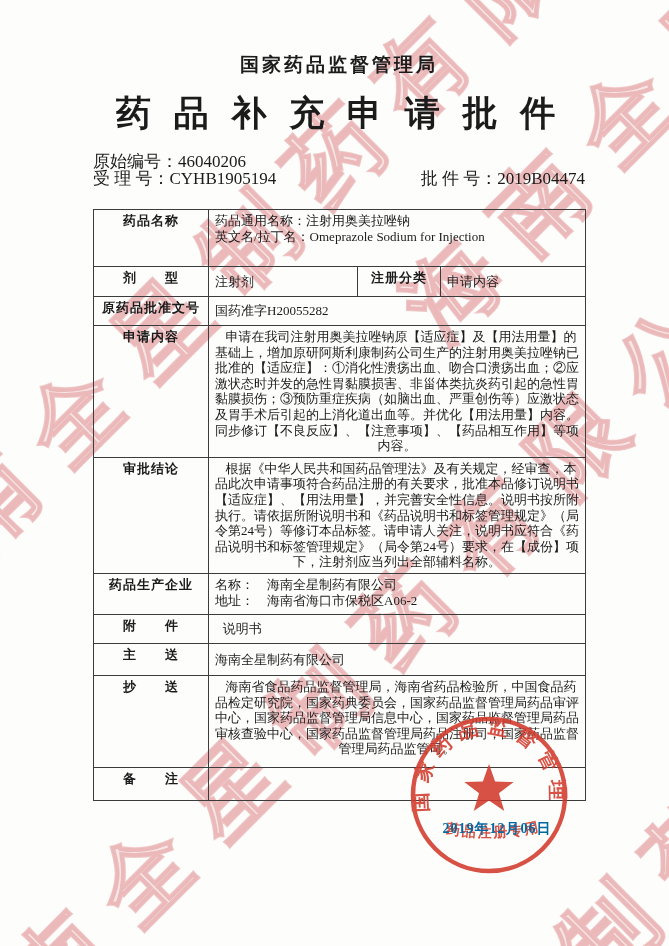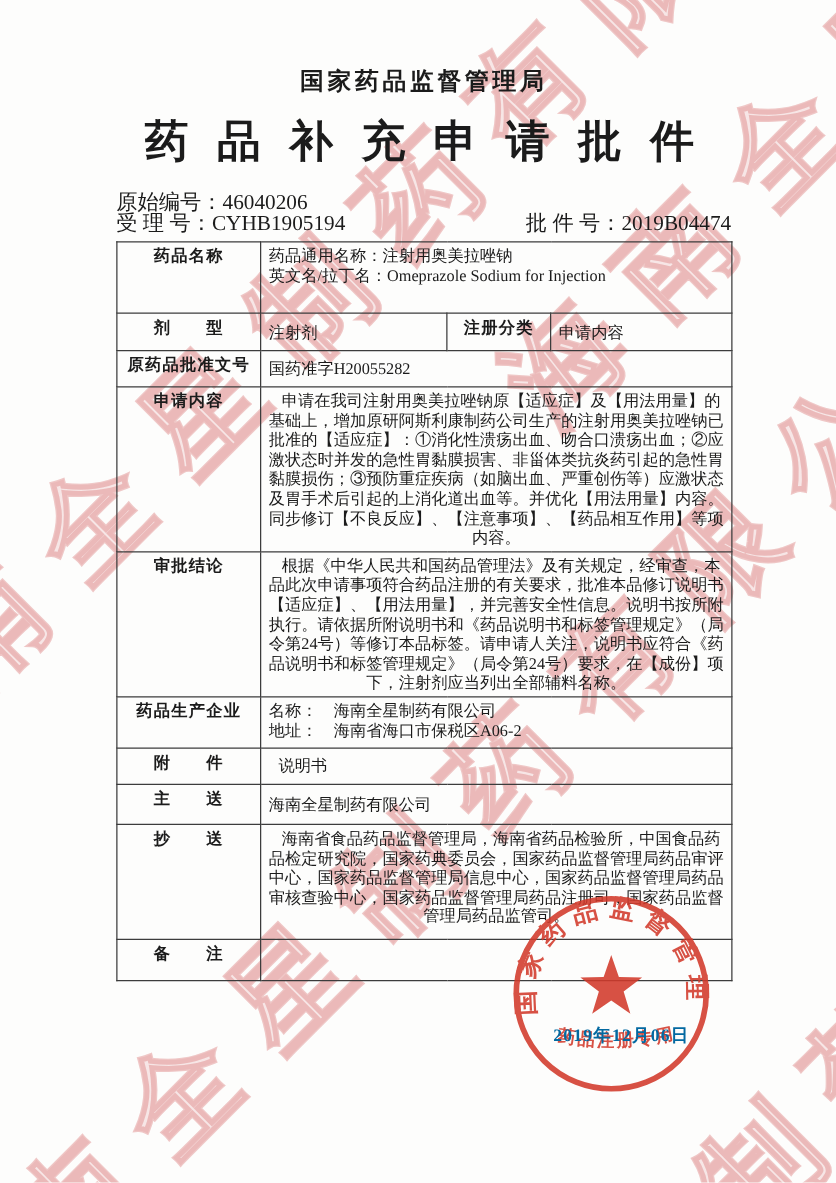--- a/index.html
+++ b/index.html
@@ -18,21 +18,21 @@
     -webkit-text-stroke:2px rgba(219,124,124,0.42);
     transform:rotate(-45deg);transform-origin:0 50%;
   }
   
   .doc{position:absolute;left:93px;top:52px;width:492px;z-index:2;}
   .agency{text-align:center;font-size:19px;font-weight:700;letter-spacing:3px;margin:0 0 12px 0;}
   .title{text-align:center;font-size:35px;font-weight:600;letter-spacing:7px;margin:0 0 16px 0;}
   .meta{font-size:17px;line-height:17px;}
   .meta-row2{display:flex;justify-content:space-between;margin-top:0;}
   
-  table.form{border-collapse:collapse;width:492px;margin-top:6px;table-layout:fixed;}
+  table.form{border-collapse:collapse;width:492px;margin-top:22px;table-layout:fixed;}
   table.form td{border:1.4px solid #3c3c3c;padding:3px 6px;font-size:13px;line-height:15.6px;vertical-align:top;}
   td.lbl{font-weight:700;text-align:center;vertical-align:middle;font-size:14px;letter-spacing:1px;padding:3px 2px;}
   td.val{}
   td.longtxt{line-height:15.4px;text-align:center;}
   .indent{text-indent:0.6em;}
   
   .seal{position:absolute;left:404px;top:710px;z-index:3;}
   .seal svg{opacity:0.88;}
   .seal-date{
     position:absolute;left:407px;top:820px;width:180px;z-index:4;

